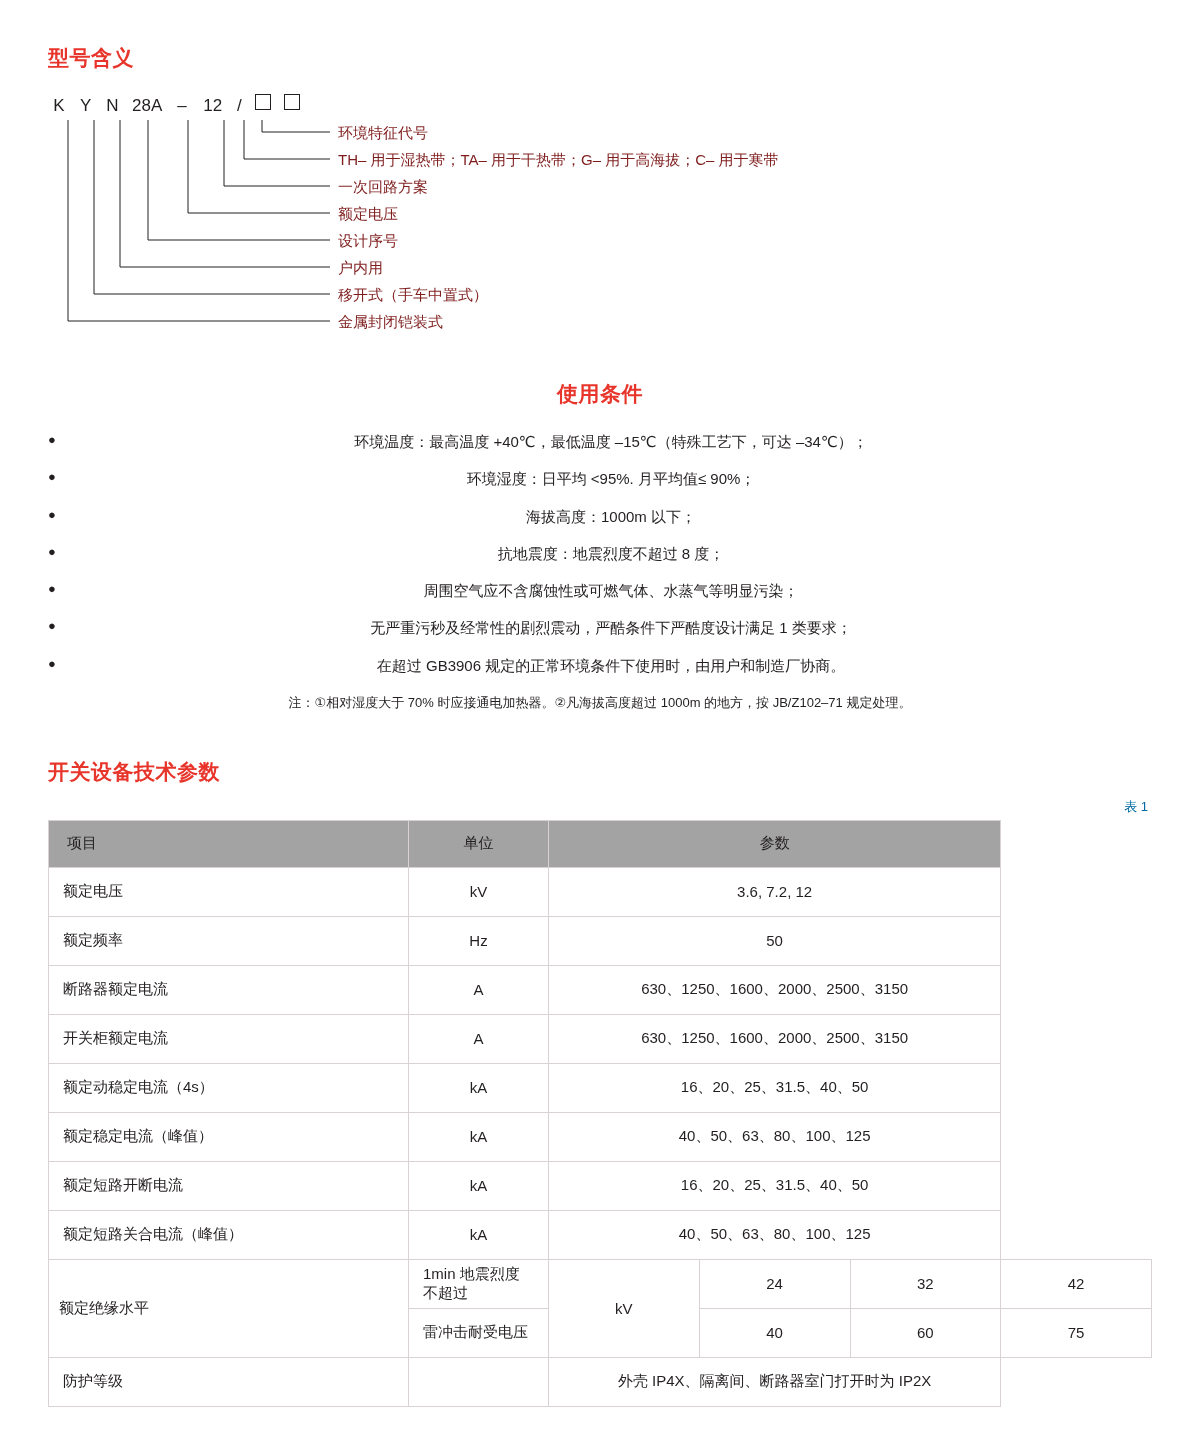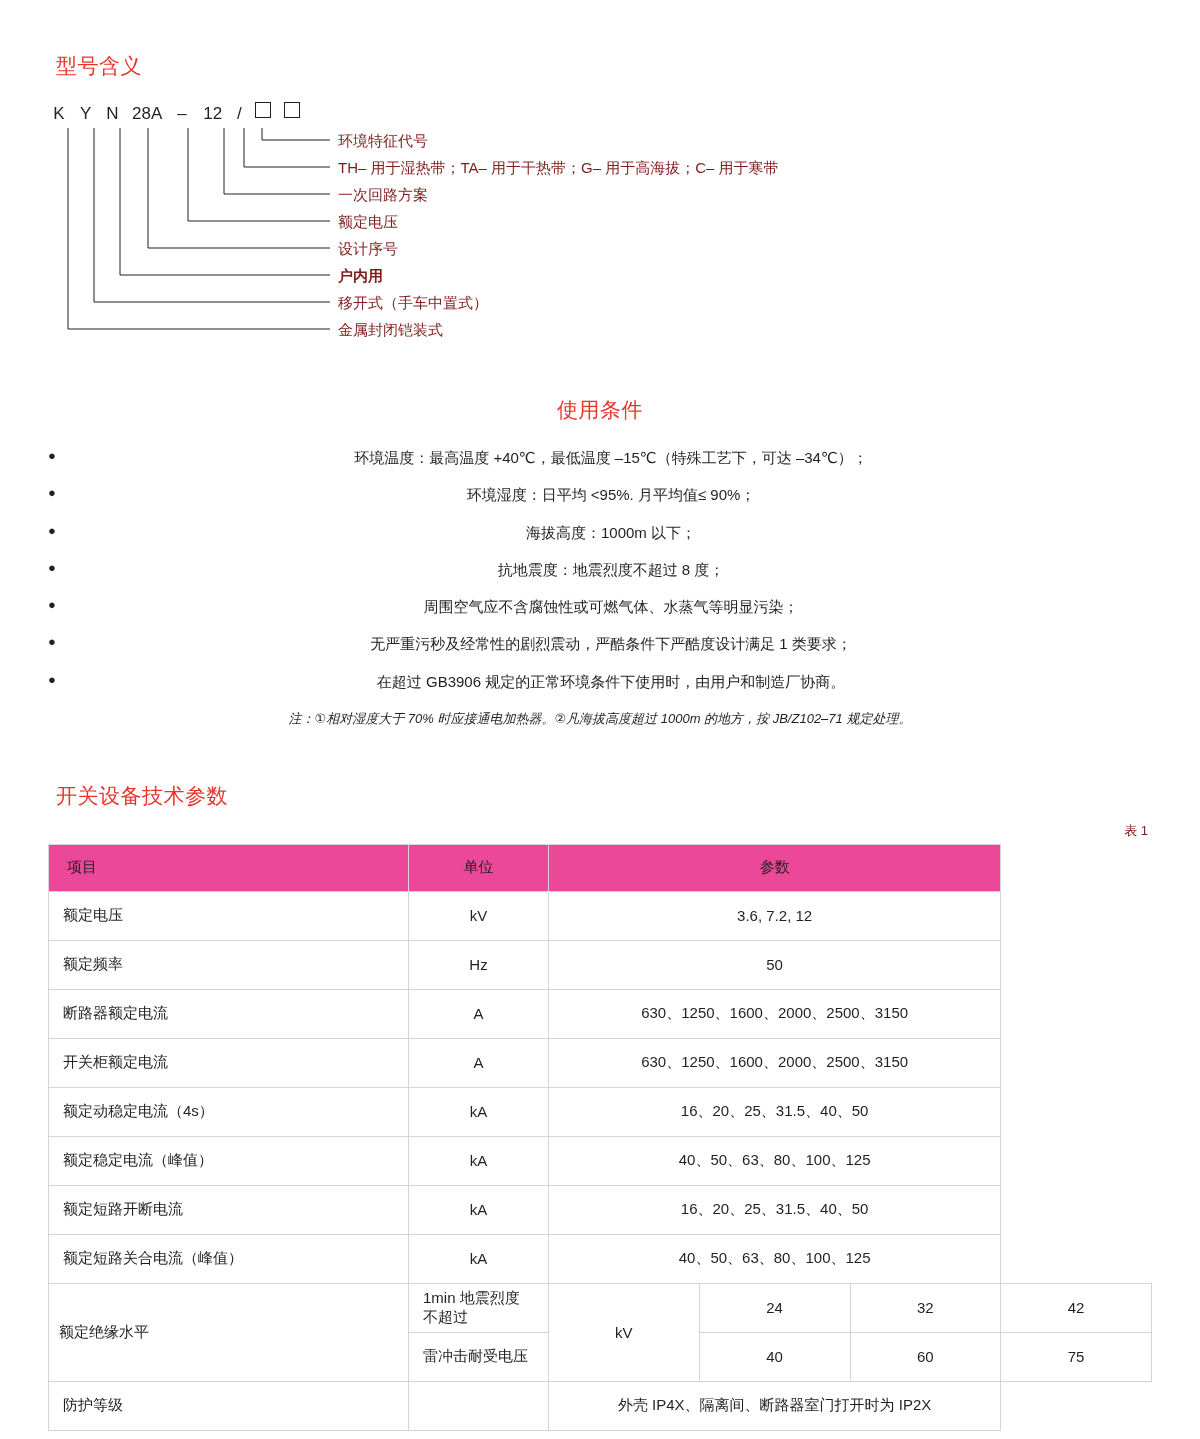--- a/index.html
+++ b/index.html
@@ -18,22 +18,22 @@
   .page {
     position: relative;
     width: 1200px;
     height: 1439px;
     box-sizing: border-box;
     padding: 0 48px;
   }
   h2.section-title {
     color: #e8352b;
     font-size: 21px;
-    font-weight: normal;
-    margin: 8px;
+    font-weight: bold;
+    margin: 0;
     letter-spacing: 0.5px;
   }
 
   
   #model-section { padding-top: 44px; }
   .model-diagram {
     position: relative;
     margin-top: 22px;
     height: 240px;
   }
@@ -96,48 +96,47 @@
     position: absolute;
     left: 0;
     top: 0px;
     font-size: 13px;
     line-height: 1.6;
   }
   .cond-note {
     font-size: 13px;
     margin-top: 16px;
     line-height: 1.6;
-    font-style: italic;
   }
 
   
   #params-section { padding-top: 44px; }
   .table-caption {
     text-align: right;
     font-size: 13px;
     margin-top: 12px;
     padding-right: 4px;
-    color: #7f1d1d;
+    color: #0369a1;
   }
   table.spec {
     border-collapse: collapse;
     width: 1104px;
     margin-top: 4px;
     table-layout: fixed;
   }
   table.spec th, table.spec td {
     border: 1px solid #d9d2d3;
     font-size: 15px;
     font-weight: normal;
     padding: 0 14px;
     height: 48px;
     color: #231f20;
   }
   table.spec thead th {
-    background: #ec4899;
+    background: #a3a3a3;
     text-align: center;
     height: 46px;
   }
   table.spec thead th.first { text-align: left; padding-left: 18px; }
   td.item-name { text-align: left; padding-left: 18px; }
   td.center { text-align: center; }
   .col-item { width: 360px; }
   .col-unit { width: 140px; }
   .row-sub { width: 205px; }
   table.spec tbody tr td { background: #ffffff; }
@@ -184,21 +183,21 @@
           <path d="M 20 26 L 20 227 L 282 227"></path>
         </g>
       </svg>
 
       <div class="leg-labels">
         <div class="leg-label" style="left:290px; top:30px;">环境特征代号</div>
         <div class="leg-label" style="left:290px; top:57px;">TH– 用于湿热带；TA– 用于干热带；G– 用于高海拔；C– 用于寒带</div>
         <div class="leg-label" style="left:290px; top:84px;">一次回路方案</div>
         <div class="leg-label" style="left:290px; top:111px;">额定电压</div>
         <div class="leg-label" style="left:290px; top:138px;font-family:Liberation Mono, monospace;">设计序号</div>
-        <div class="leg-label" style="left:290px; top:165px;font-weight:bold;">户内用</div>
+        <div class="leg-label" style="left:290px; top:165px;">户内用</div>
         <div class="leg-label" style="left:290px; top:192px;">移开式（手车中置式）</div>
         <div class="leg-label" style="left:290px; top:219px;">金属封闭铠装式</div>
       </div>
     </div>
   </section>
 
   <section id="conditions-section">
     <h2 class="section-title">使用条件</h2>
 
     <ul class="cond-list">

